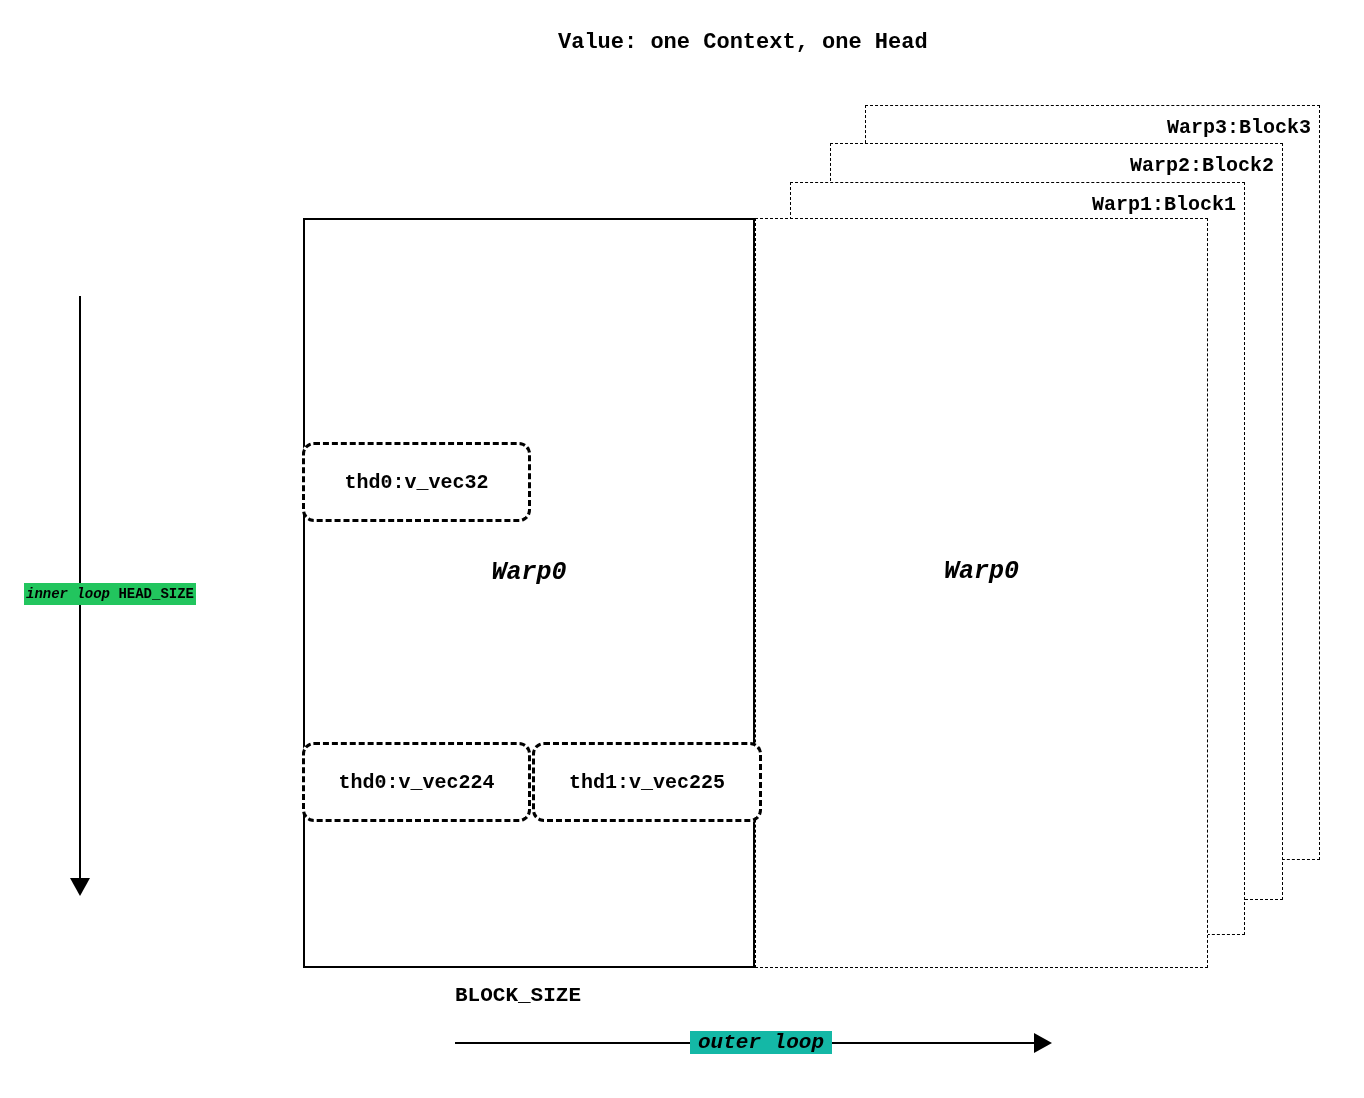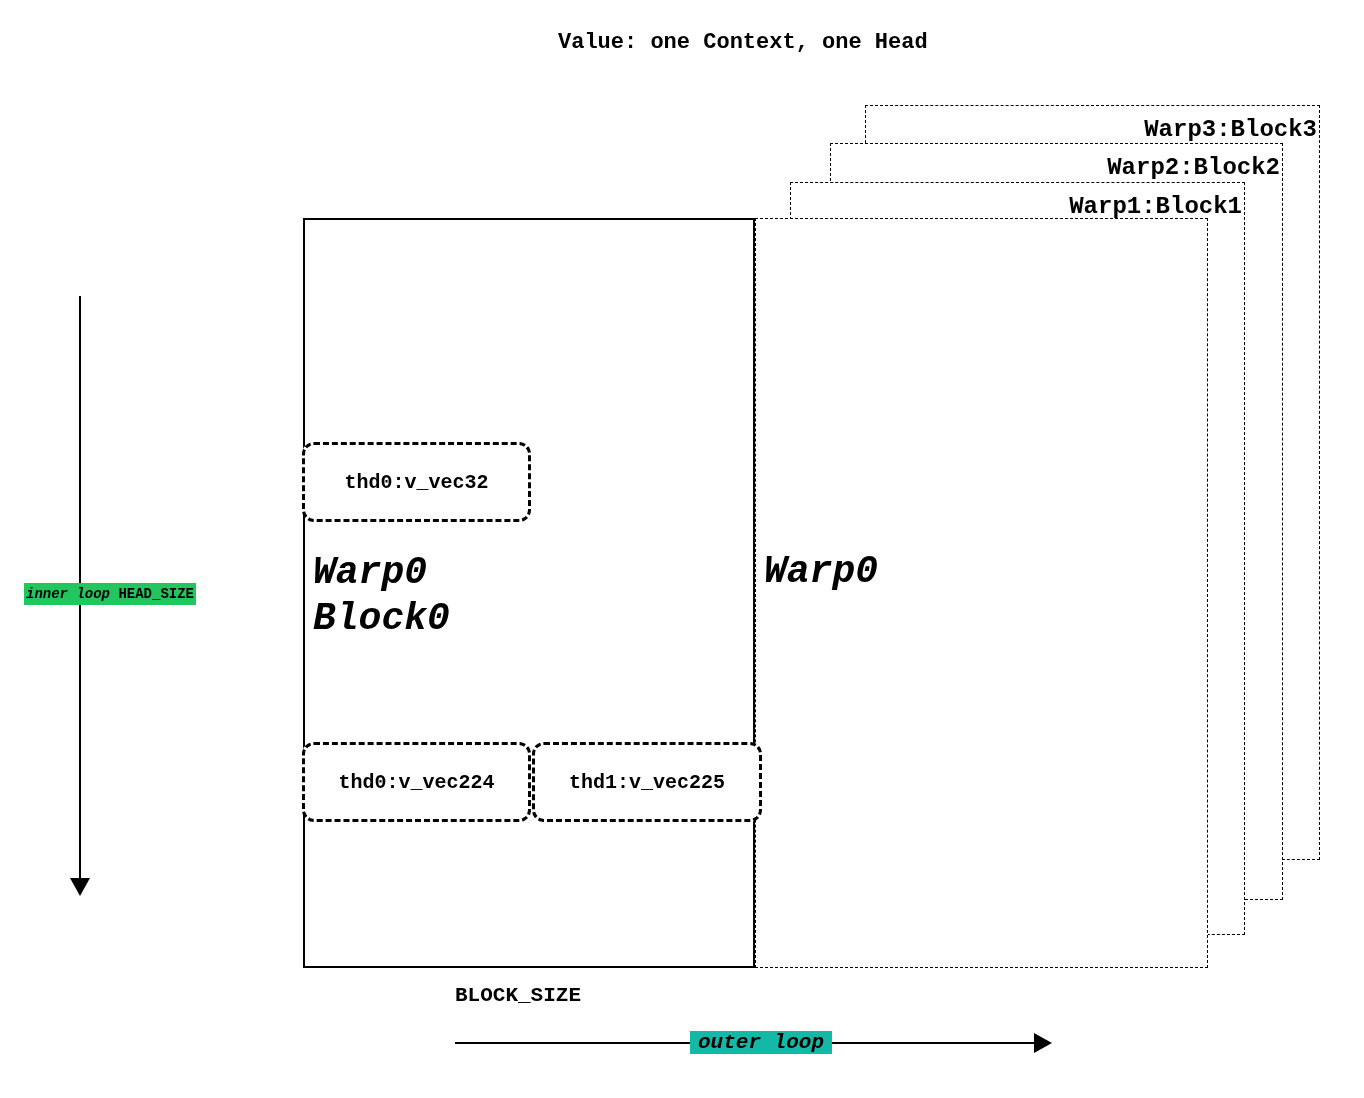--- a/index.html
+++ b/index.html
@@ -31,22 +31,22 @@
     background: #ffffff;
     box-sizing: border-box;
   }
   .b3 { left: 865px; top: 105px; width: 455px; height: 755px; z-index: 1; }
   .b2 { left: 830px; top: 143px; width: 453px; height: 757px; z-index: 2; }
   .b1 { left: 790px; top: 182px; width: 455px; height: 753px; z-index: 3; }
   .b4 { left: 755px; top: 218px; width: 453px; height: 750px; z-index: 4; }
   .back-label {
     position: absolute;
     top: 10px;
-    right: 2px;
-    font-size: 24px;
+    right: 8px;
+    font-size: 20px;
     font-weight: bold;
     white-space: nowrap;
   }
   
   .main-block {
     position: absolute;
     left: 303px;
     top: 218px;
     width: 452px;
     height: 750px;
@@ -74,25 +74,25 @@
   .cr { left: 227px; width: 230px; }
   .r1 { top: -3px; }
   .r2 { top: 222px; }
   .r3 { top: 522px; }
   
   .center-label {
     position: absolute;
     left: 0;
     right: 0;
     top: 330px;
+    text-align: center;
     font-style: italic;
     font-weight: bold;
-    font-size: 38px;
+    font-size: 25px;
     line-height: 46px;
-    padding-left: 8px;
   }
   
   .varrow-line {
     position: absolute;
     left: 79px;
     top: 296px;
     width: 2px;
     height: 584px;
     background: #000;
     z-index: 6;
@@ -187,21 +187,20 @@
       <div>Warp0</div>
     </div>
   </div>
 
   <div class="main-block">
     <div class="cell cl r2">thd0:v_vec32</div>
     <div class="cell cl r3">thd0:v_vec224</div>
     <div class="cell cr r3">thd1:v_vec225</div>
     <div class="center-label">
       <div>Warp0</div>
-      <div>Block0</div>
     </div>
   </div>
 
   <div class="varrow-line"></div>
   <div class="varrow-head"></div>
   <div class="inner-label">
     <span class="it">inner loop</span><span class="var">HEAD_SIZE</span>
   </div>
 
   <div class="block-size-label">BLOCK_SIZE</div>

